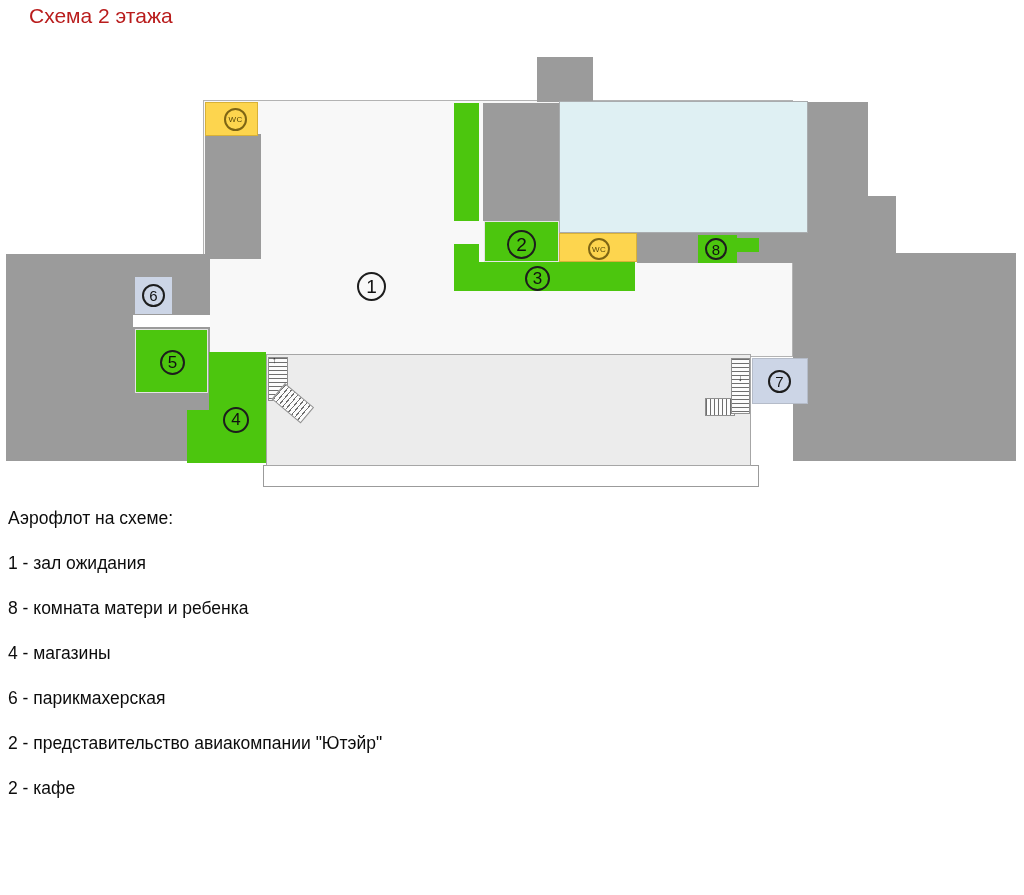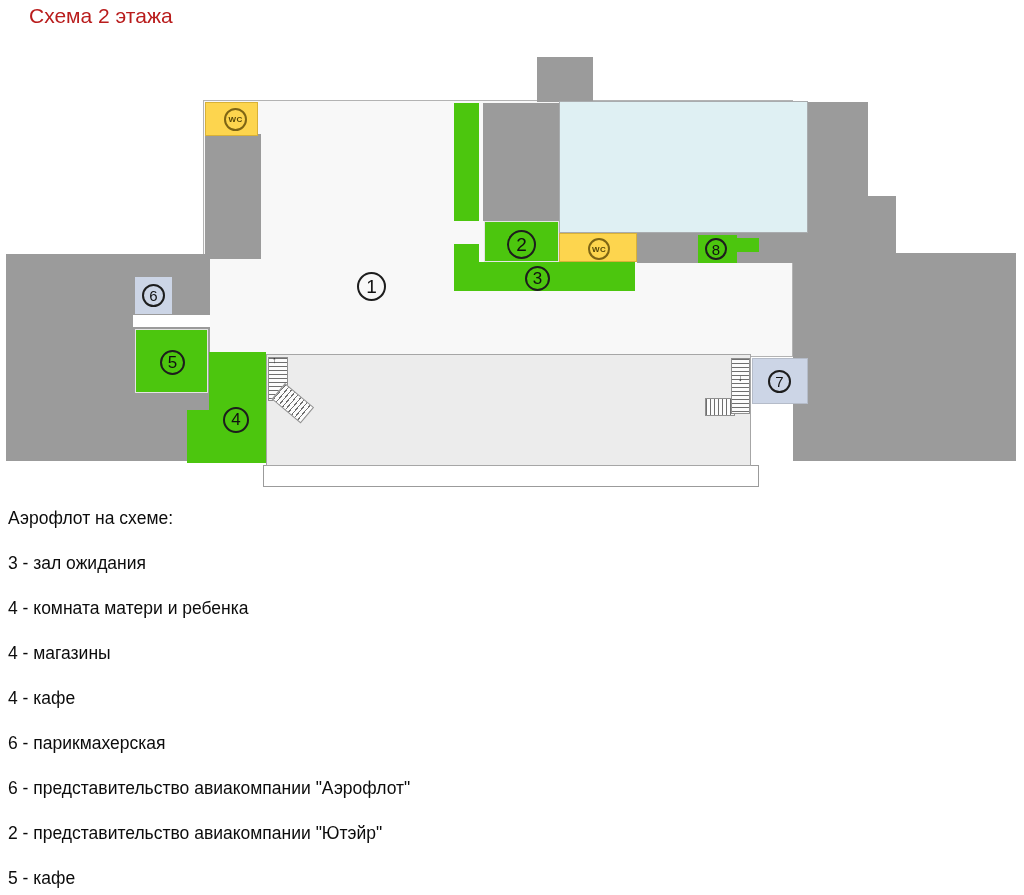--- a/index.html
+++ b/index.html
@@ -26,21 +26,21 @@
     display:flex;align-items:center;justify-content:center;
     color:#111;background:transparent;box-sizing:border-box;
   }
   .m-lg{font-size:19px;}
   .m-md{font-size:17px;}
   .m-sm{font-size:15px;}
   
   .wc{
     position:absolute;border:2px solid #7e6514;border-radius:50%;
     display:flex;align-items:center;justify-content:center;
-    font-size:8px;font-weight:bold;color:#574708;letter-spacing:.3px;
+    font-size:8px;font-weight:normal;color:#574708;letter-spacing:.3px;
     box-sizing:border-box;
   }
   
   .hatch-h{background-color:#fcfcfc;border:1px solid #8f8f8f;
     background-image:repeating-linear-gradient(to bottom,#6f6f6f 0,#6f6f6f 1px,transparent 1px,transparent 4px);}
   .hatch-v{background-color:#fcfcfc;border:1px solid #8f8f8f;
     background-image:repeating-linear-gradient(to right,#6f6f6f 0,#6f6f6f 1px,transparent 1px,transparent 4px);}
   .stair-arrow{position:absolute;font-size:9px;color:#222;line-height:9px;}
   
   .page-title{
@@ -131,21 +131,19 @@
   <div class="marker m-sm" style="left:768px;top:370px;width:23px;height:23px;">
       <span>7</span>
     </div>
   <div class="marker m-sm" style="left:705px;top:238px;width:22px;height:22px;">
       <span>8</span>
     </div>
 </div>
 
 <div class="legend">
   <p class="legend-heading">Аэрофлот на схеме:</p>
-  <p class="legend-item">3 - зал ожидания</p>
-  <p class="legend-item">4 - комната матери и ребенка</p>
+  <p class="legend-item">1 - зал ожидания</p>
+  <p class="legend-item">8 - комната матери и ребенка</p>
   <p class="legend-item">4 - магазины</p>
-  <p class="legend-item">4 - кафе</p>
   <p class="legend-item">6 - парикмахерская</p>
-  <p class="legend-item">6 - представительство авиакомпании "Аэрофлот"</p>
   <p class="legend-item">2 - представительство авиакомпании "Ютэйр"</p>
-  <p class="legend-item">5 - кафе</p>
+  <p class="legend-item">2 - кафе</p>
 </div>
 
 </body></html>

